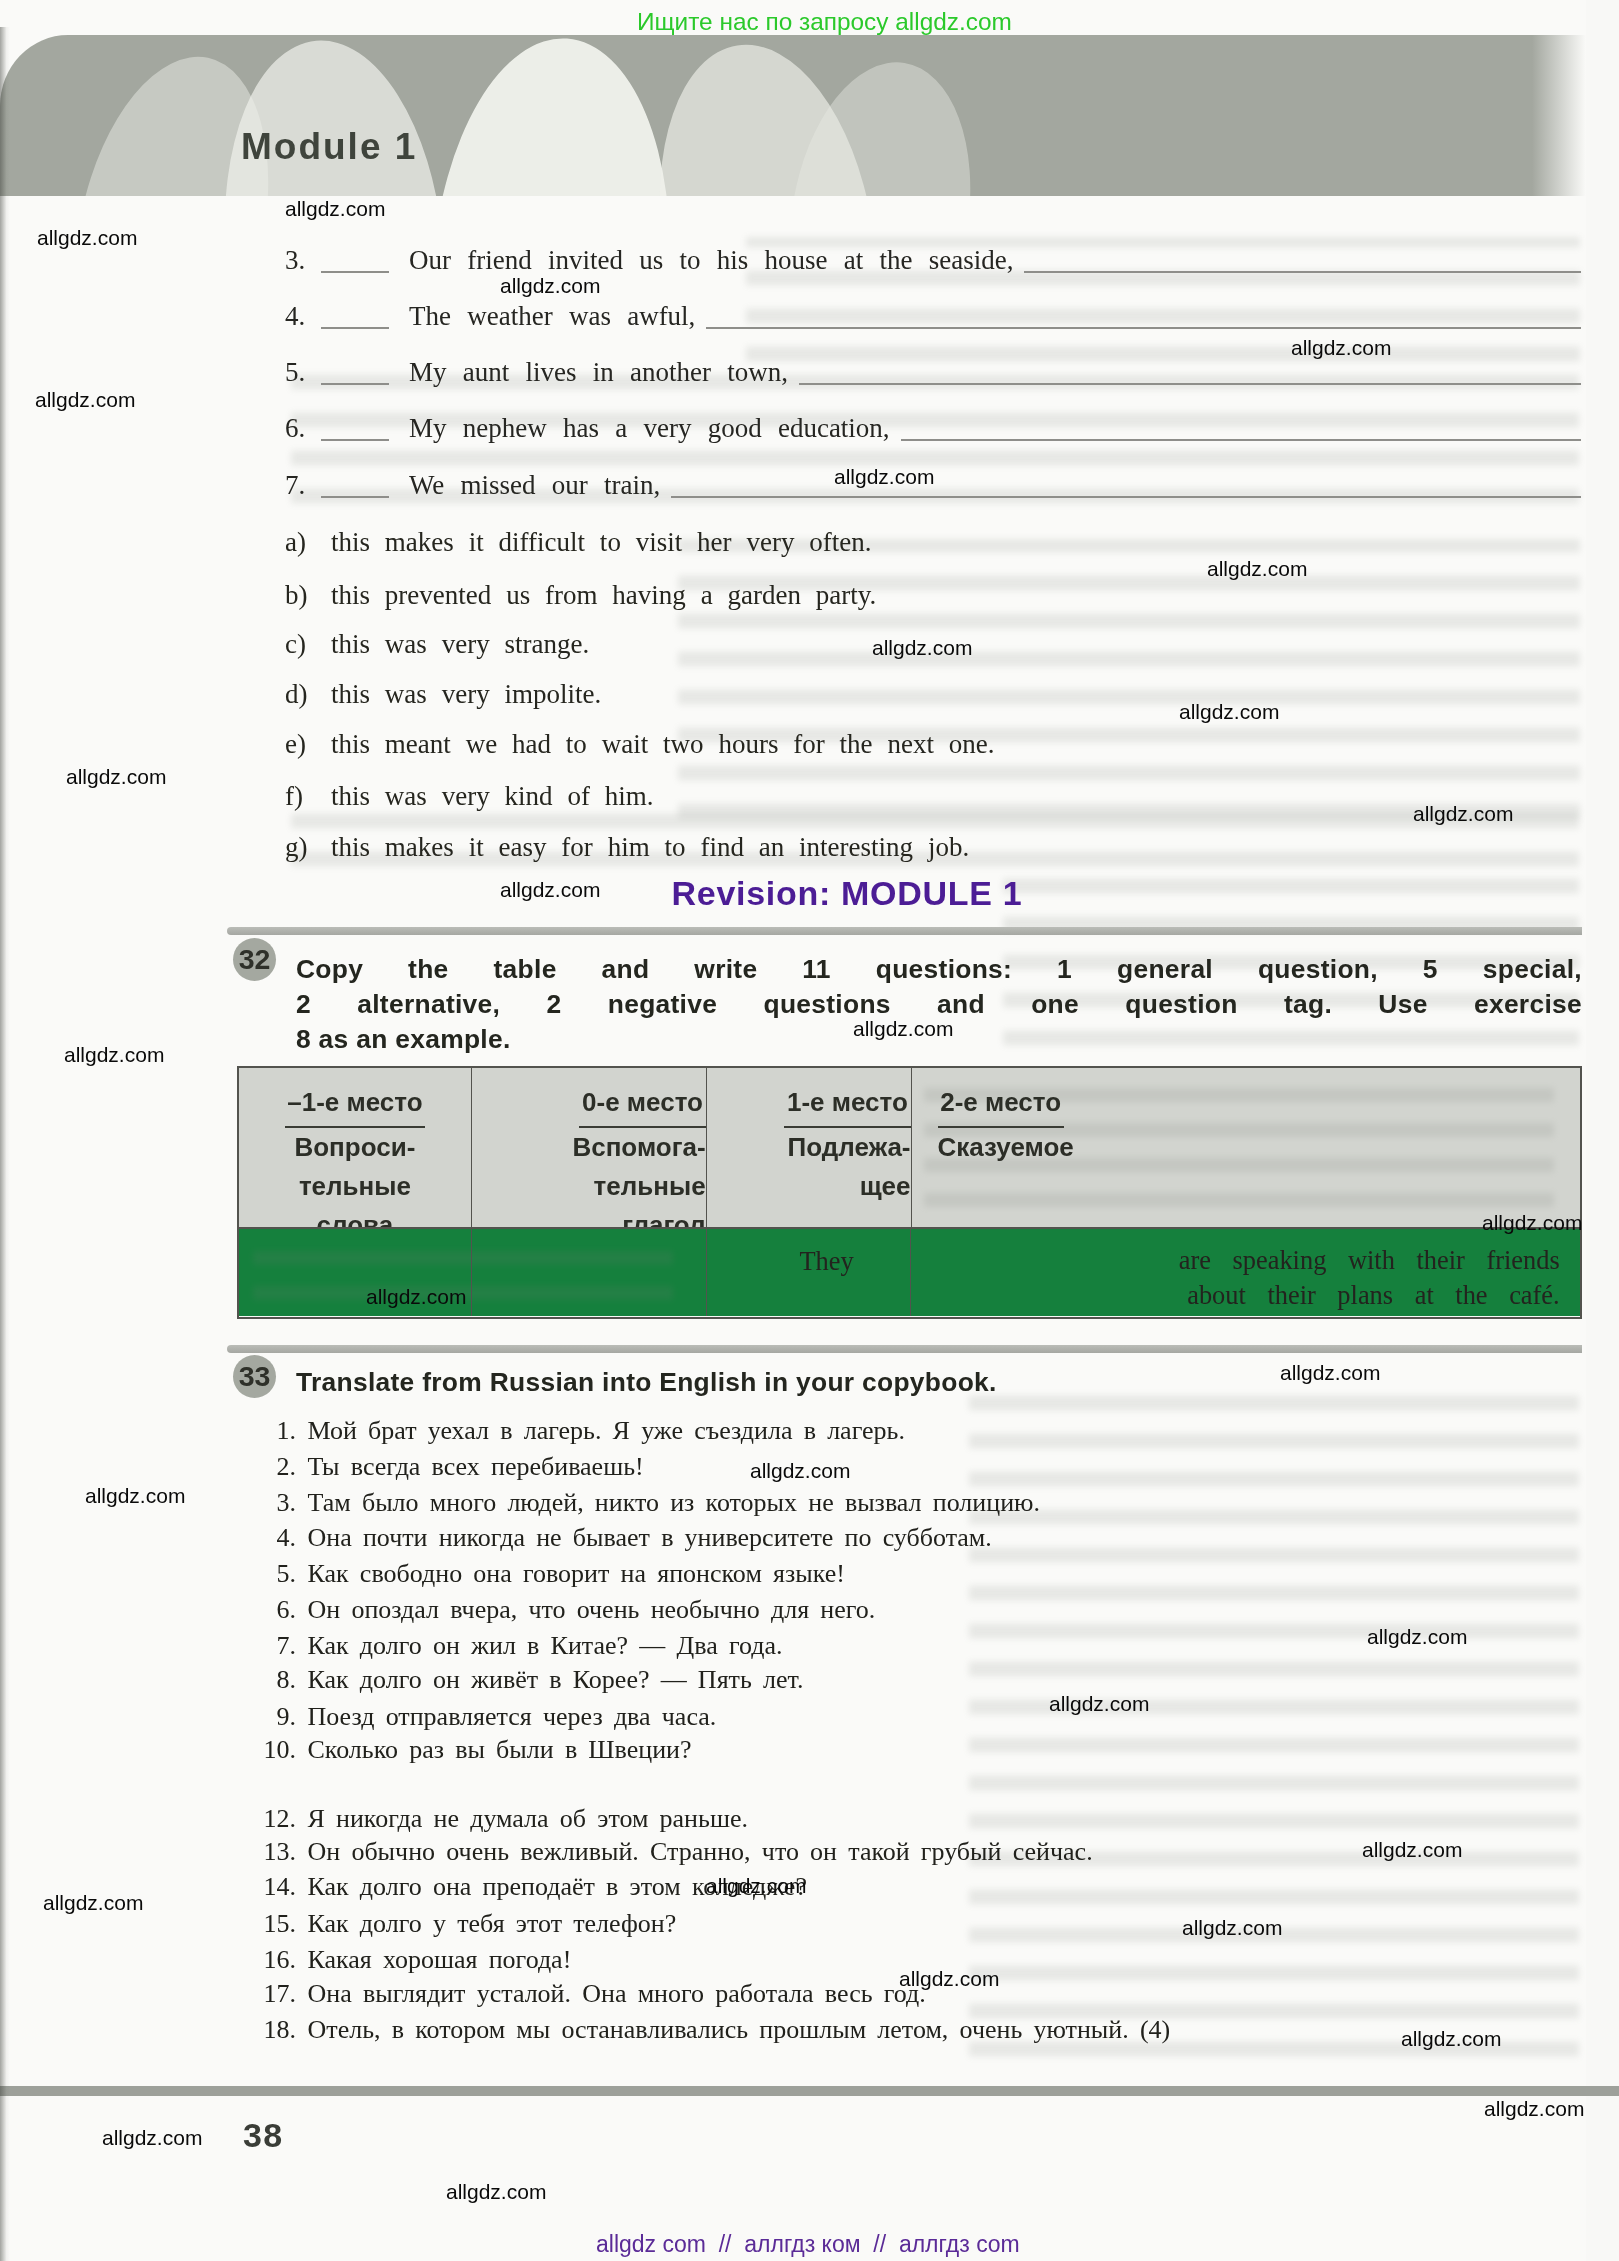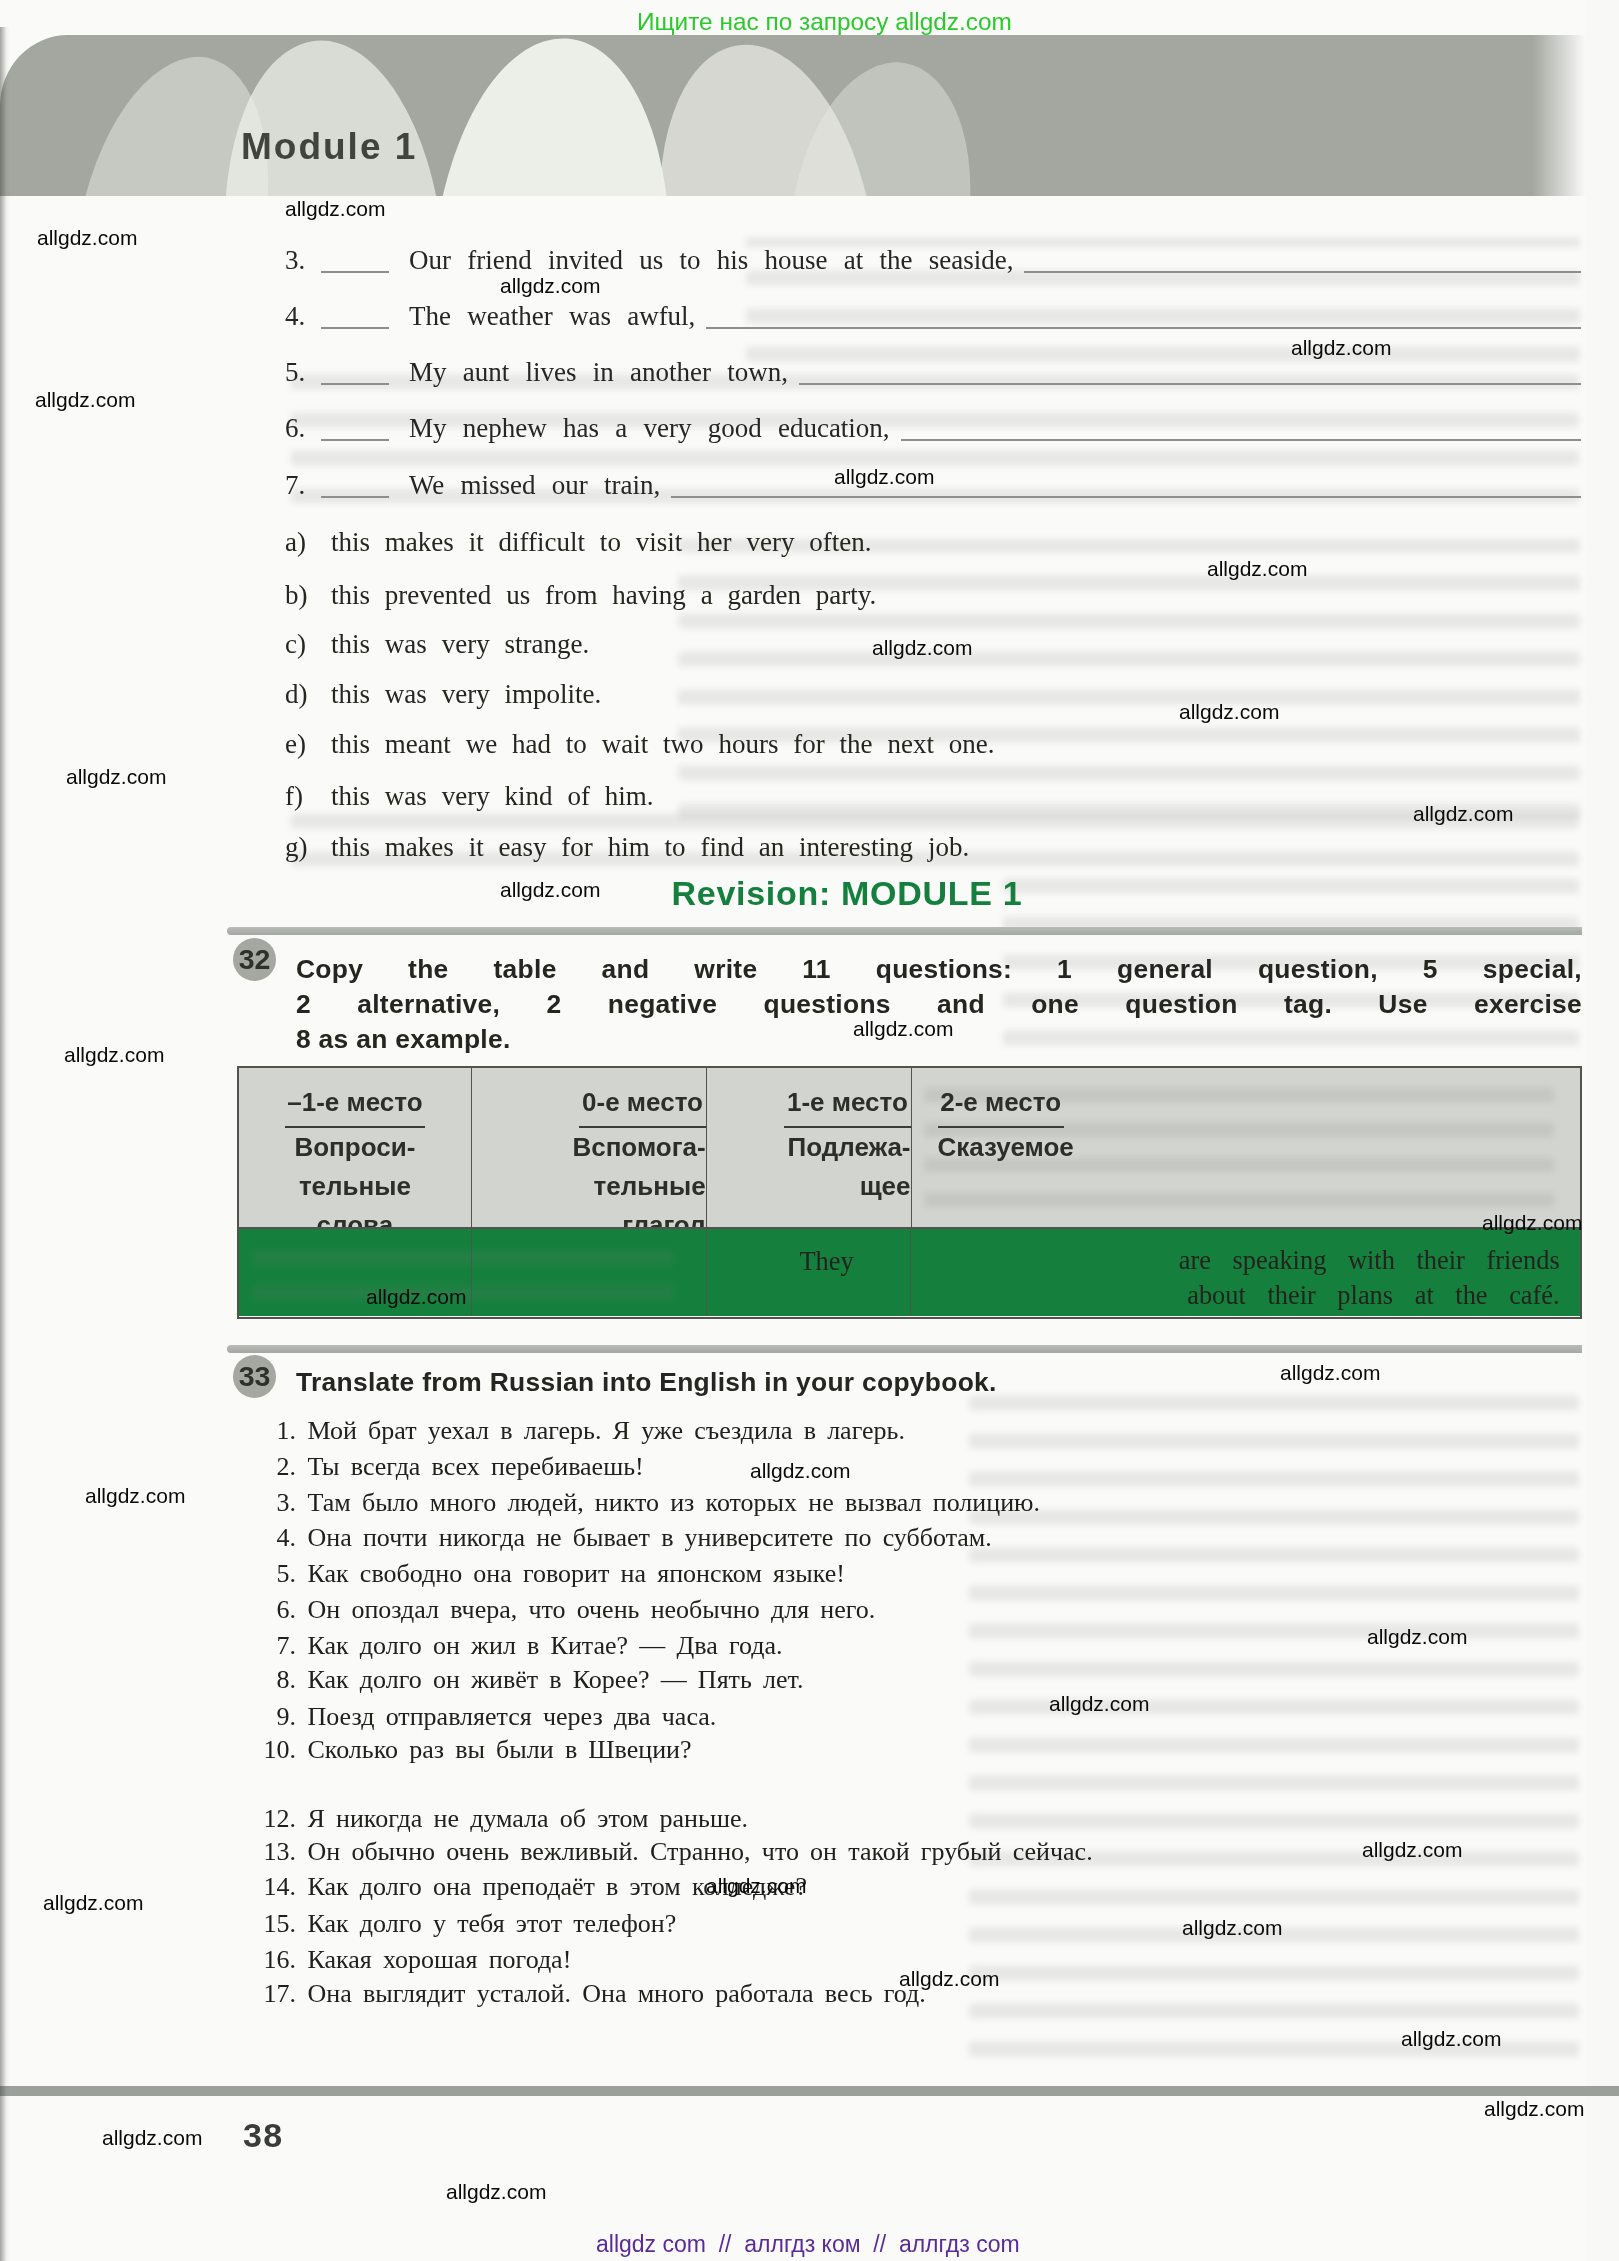--- a/index.html
+++ b/index.html
@@ -32,21 +32,21 @@
           font:27px/1.15 "Liberation Serif","DejaVu Serif",serif;color:#262622;word-spacing:9.5px;}
   .m-num{width:33px;flex:none;}
   .m-blank{flex:none;width:68px;border-bottom:2px solid #8e8e8a;align-self:flex-end;margin:0 20.3px 3.4px 2.7px;height:1.4px;}
   .m-text{flex:none;white-space:nowrap;}
   .m-line{flex:1;border-bottom:2px solid #8e8e8a;align-self:flex-end;margin:0 1.4px 3.4px 11px;height:1.4px;}
   .opt{position:absolute;left:285px;display:flex;z-index:3;white-space:nowrap;
        font:27px/1.15 "Liberation Serif","DejaVu Serif",serif;color:#26261f;word-spacing:8.1px;}
   .opt-l{width:46px;flex:none;}
   
   .rev{position:absolute;left:847px;top:874px;transform:translateX(-50%);white-space:nowrap;z-index:3;
-       font:bold 34px "Liberation Sans","DejaVu Sans",sans-serif;letter-spacing:0.7px;color:#15803d;}
+       font:bold 34px "Liberation Sans","DejaVu Sans",sans-serif;letter-spacing:0.7px;color:#4c1d95;}
   .xbar{position:absolute;left:227px;width:1355px;height:7.5px;border-radius:4.1px 0 0 4.1px;z-index:2;
         background:linear-gradient(#babcb7,#a5a7a2);}
   .badge{position:absolute;width:43px;height:43px;border-radius:50%;background:#a4a8a0;z-index:3;
          display:flex;align-items:center;justify-content:center;
          font:bold 28.5px "Liberation Sans","DejaVu Sans",sans-serif;color:#2e3029;}
   .ex-lines{position:absolute;left:296px;width:1286px;z-index:3;
             font:bold 26.4px/35px "Liberation Sans","DejaVu Sans",sans-serif;color:#24261f;letter-spacing:0.3px;}
   .jline{text-align:justify;text-align-last:justify;}
   .ex-title{position:absolute;left:296px;z-index:3;white-space:nowrap;
             font:bold 26.4px "Liberation Sans","DejaVu Sans",sans-serif;color:#24261f;letter-spacing:0.3px;}
@@ -280,20 +280,24 @@
       <span class="ru-n">15.</span>
       <span class="ru-t">Как долго у тебя этот телефон?</span>
     </div>
   <div class="ru-item" style="top:1944px">
       <span class="ru-n">16.</span>
       <span class="ru-t">Какая хорошая погода!</span>
     </div>
   <div class="ru-item" style="top:1978px">
       <span class="ru-n">17.</span>
       <span class="ru-t">Она выглядит усталой. Она много работала весь год.</span>
+    </div>
+  <div class="ru-item" style="top:2014px">
+      <span class="ru-n">18.</span>
+      <span class="ru-t">Отель, в котором мы останавливались прошлым летом, очень уютный. (4)</span>
     </div>
 
   <div class="bbar"></div>
   <div class="pgno">38</div>
   <div class="promo">allgdz com  //  аллгдз ком  //  аллгдз com</div>
 
   <div class="wm" style="left:285px;top:197px">allgdz.com</div>
   <div class="wm" style="left:37px;top:226px">allgdz.com</div>
   <div class="wm" style="left:500px;top:274px">allgdz.com</div>
   <div class="wm" style="left:1291px;top:336px">allgdz.com</div>

